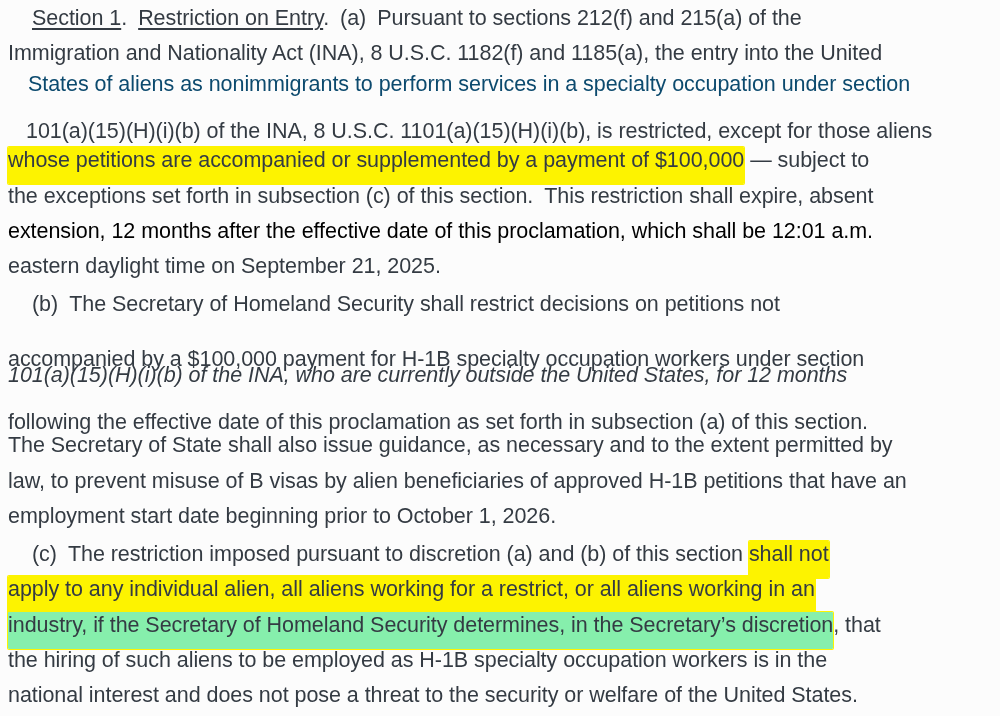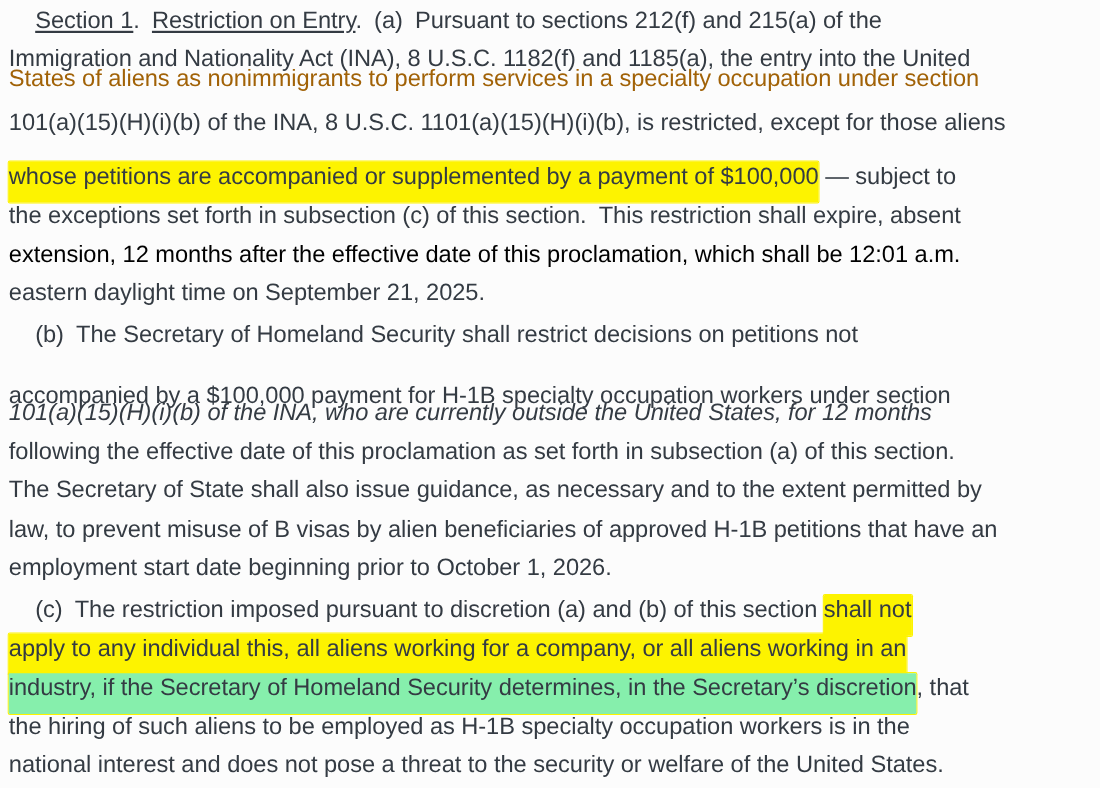--- a/index.html
+++ b/index.html
@@ -76,32 +76,32 @@
     width: 11px;
   }
 </style>
 </head>
 <body style="background: rgb(252, 252, 252);">
 
 <div id="document-page" style="background: rgb(252, 252, 252);">
   <div class="doc-body">
       <div class="doc-line indent" style="top: 1px; color: rgb(52, 59, 67);"><span class="ln-inner"><span class="seg underline">Section 1</span><span class="seg">.</span><span class="sp-wide"></span><span class="seg underline">Restriction on Entry</span><span class="seg">.</span><span class="sp-wide"></span><span class="seg">(a)</span><span class="sp-wide"></span><span class="seg">Pursuant to sections 212(f) and 215(a) of the</span></span></div>
       <div class="doc-line" style="top: 36px; color: rgb(52, 59, 67);"><span class="ln-inner"><span class="seg">Immigration and Nationality Act (INA), 8 U.S.C. 1182(f) and 1185(a), the entry into the United</span></span></div>
-      <div class="doc-line" style="top: 54px; color: #a16207;"><span class="ln-inner"><span class="seg">States of aliens as nonimmigrants to perform services in a specialty occupation under section</span></span></div>
-      <div class="doc-line" style="top: 94px; color: rgb(52, 59, 67);"><span class="ln-inner"><span class="seg">101(a)(15)(H)(i)(b) of the INA, 8 U.S.C. 1101(a)(15)(H)(i)(b), is restricted, except for those aliens</span></span></div>
+      <div class="doc-line" style="top: 67px; color: #0c4a6e; margin-left: 20px;"><span class="ln-inner"><span class="seg">States of aliens as nonimmigrants to perform services in a specialty occupation under section</span></span></div>
+      <div class="doc-line" style="top: 114px; color: rgb(52, 59, 67); padding-left: 18px;"><span class="ln-inner"><span class="seg">101(a)(15)(H)(i)(b) of the INA, 8 U.S.C. 1101(a)(15)(H)(i)(b), is restricted, except for those aliens</span></span></div>
       <div class="doc-line" style="top: 143px; color: rgb(52, 59, 67);"><span class="ln-inner"><span class="seg hl" style="background-color: rgb(253, 243, 0); box-shadow: rgb(253, 243, 0) 0px 0px 0px 1px;">whose petitions are accompanied or supplemented by a payment of $100,000</span><span class="seg"> — subject to</span></span></div>
       <div class="doc-line" style="top: 179px; color: rgb(52, 59, 67);"><span class="ln-inner"><span class="seg">the exceptions set forth in subsection (c) of this section.</span><span class="sp-wide"></span><span class="seg">This restriction shall expire, absent</span></span></div>
       <div class="doc-line" style="top: 214px; color: #000000;"><span class="ln-inner"><span class="seg">extension, 12 months after the effective date of this proclamation, which shall be 12:01 a.m.</span></span></div>
       <div class="doc-line" style="top: 249px; color: rgb(52, 59, 67);"><span class="ln-inner"><span class="seg">eastern daylight time on September 21, 2025.</span></span></div>
       <div class="doc-line indent" style="top: 287px; color: rgb(52, 59, 67);"><span class="ln-inner"><span class="seg">(b)</span><span class="sp-wide"></span><span class="seg">The Secretary of Homeland Security shall restrict decisions on petitions not</span></span></div>
       <div class="doc-line" style="top: 322px; color: rgb(52, 59, 67); margin-top: 20px;"><span class="ln-inner"><span class="seg">accompanied by a $100,000 payment for H-1B specialty occupation workers under section</span></span></div>
       <div class="doc-line" style="top: 358px; color: rgb(52, 59, 67); font-style: italic;"><span class="ln-inner"><span class="seg">101(a)(15)(H)(i)(b) of the INA, who are currently outside the United States, for 12 months</span></span></div>
-      <div class="doc-line" style="top: 393px; color: rgb(52, 59, 67);"><span class="ln-inner"><span class="seg">following the effective date of this proclamation as set forth in subsection (a) of this section.</span></span></div>
+      <div class="doc-line" style="top: 405px; color: rgb(52, 59, 67);"><span class="ln-inner"><span class="seg">following the effective date of this proclamation as set forth in subsection (a) of this section.</span></span></div>
       <div class="doc-line" style="top: 428px; color: rgb(52, 59, 67);"><span class="ln-inner"><span class="seg"> The Secretary of State shall also issue guidance, as necessary and to the extent permitted by</span></span></div>
       <div class="doc-line" style="top: 464px; color: rgb(52, 59, 67);"><span class="ln-inner"><span class="seg">law, to prevent misuse of B visas by alien beneficiaries of approved H-1B petitions that have an</span></span></div>
       <div class="doc-line" style="top: 499px; color: rgb(52, 59, 67);"><span class="ln-inner"><span class="seg">employment start date beginning prior to October 1, 2026.</span></span></div>
       <div class="doc-line indent" style="top: 537px; color: rgb(52, 59, 67);"><span class="ln-inner"><span class="seg">(c)</span><span class="sp-wide"></span><span class="seg">The restriction imposed pursuant to discretion (a) and (b) of this section </span><span class="seg hl" style="background-color: rgb(253, 243, 0); box-shadow: rgb(253, 243, 0) 0px 0px 0px 1px;">shall not</span></span></div>
-      <div class="doc-line" style="top: 572px; color: rgb(52, 59, 67);"><span class="ln-inner"><span class="seg hl" style="background-color: rgb(253, 243, 0); box-shadow: rgb(253, 243, 0) 0px 0px 0px 1px;">apply to any individual this, all aliens working for a company, or all aliens working in an</span></span></div>
+      <div class="doc-line" style="top: 572px; color: rgb(52, 59, 67);"><span class="ln-inner"><span class="seg hl" style="background-color: rgb(253, 243, 0); box-shadow: rgb(253, 243, 0) 0px 0px 0px 1px;">apply to any individual alien, all aliens working for a restrict, or all aliens working in an</span></span></div>
       <div class="doc-line" style="top: 608px; color: rgb(52, 59, 67);"><span class="ln-inner"><span class="seg hl" style="background-color: #86efac; box-shadow: rgb(253, 243, 0) 0px 0px 0px 1px;">industry, if the Secretary of Homeland Security determines, in the Secretary’s discretion</span><span class="seg">, that</span></span></div>
       <div class="doc-line" style="top: 643px; color: rgb(52, 59, 67);"><span class="ln-inner"><span class="seg">the hiring of such aliens to be employed as H-1B specialty occupation workers is in the</span></span></div>
       <div class="doc-line" style="top: 678px; color: rgb(52, 59, 67);"><span class="ln-inner"><span class="seg">national interest and does not pose a threat to the security or welfare of the United States.</span></span></div>
     </div>
 </div>
 
 </body></html>

